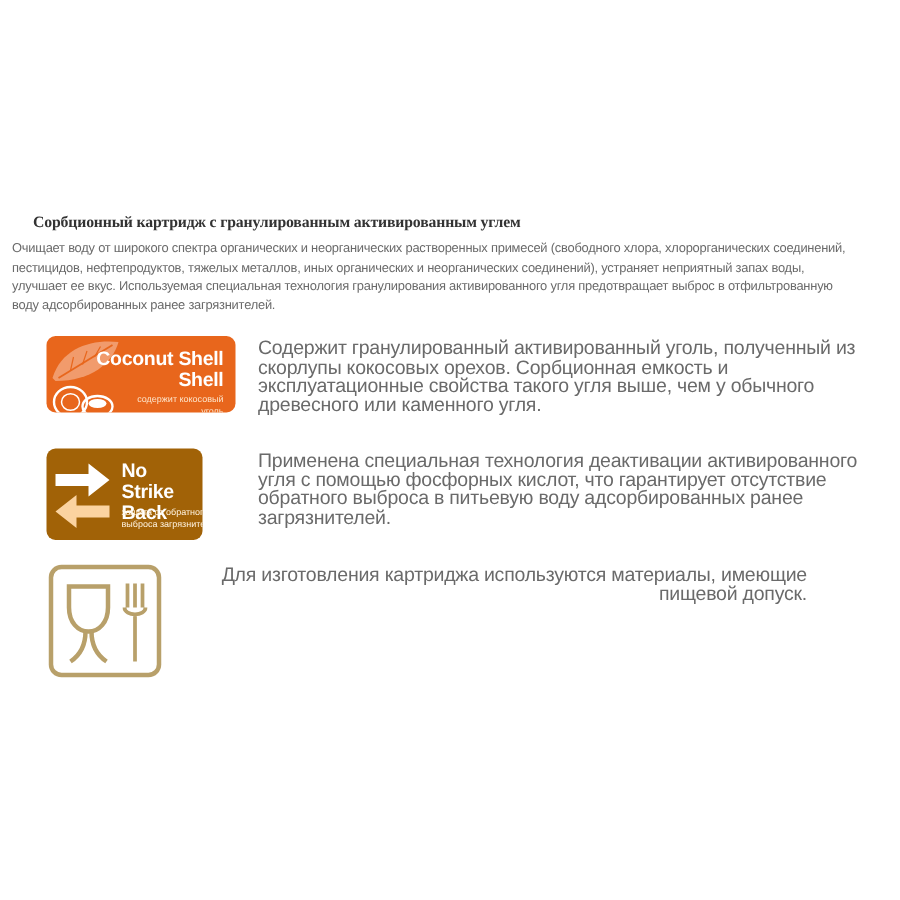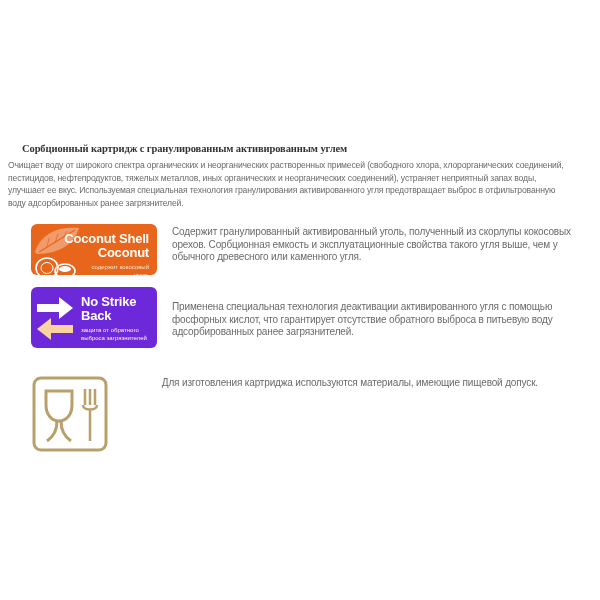--- a/index.html
+++ b/index.html
@@ -2,29 +2,29 @@
 <html><head>
 <meta charset="utf-8">
 <style>
   html, body { margin: 0; padding: 0; background: #ffffff; }
   body { width: 600px; height: 600px; position: relative; overflow: hidden;
          font-family: "Liberation Sans", "DejaVu Sans", sans-serif; color: #555; }
   .title { position: absolute; left: 22px; top: 143px; font-size: 10.5px; font-weight: bold; color: #333; letter-spacing: -0.1px; font-family: Liberation Serif, serif; }
   .intro { position: absolute; left: 8px; top: 159px; width: 556px; font-size: 8.6px; line-height: 12.5px; color: #6a6a6a; letter-spacing: -0.15px; }
   .badge { position: absolute; border-radius: 6px; overflow: hidden; }
   .badge-coconut { left: 31px; top: 224px; width: 126px; height: 51px; background: #e8661c; }
-  .badge-nostrike { left: 31px; top: 287px; width: 126px; height: 61px; background: #6d28d9; }
+  .badge-nostrike { left: 31px; top: 299px; width: 104px; height: 61px; background: #a16207; }
   .badge-title { position: absolute; right: 8px; color: #fff; font-size: 13px; line-height: 14px; font-weight: bold; text-align: right; letter-spacing: -0.2px; }
   .badge-sub { position: absolute; color: #fde3c8; font-size: 6px; line-height: 7.5px; text-align: right; }
   .badge-coconut .badge-title { top: 8px; }
   .badge-coconut .badge-sub { right: 8px; top: 40px; width: 60px; }
   .badge-nostrike .badge-title { left: 50px; right: auto; text-align: left; top: 8px; }
   .badge-nostrike .badge-sub { left: 50px; top: 40px; width: 72px; text-align: left; color: #fff3e0; }
   .badge svg { position: absolute; left: 0; top: 0; }
-  .desc { position: absolute; left: 172px; width: 410px; font-size: 10px; line-height: 12.5px; color: #6a6a6a; letter-spacing: -0.15px; }
+  .desc { position: absolute; left: 172px; width: 410px; font-size: 13px; line-height: 12.5px; color: #6a6a6a; letter-spacing: -0.15px; }
   .desc-1 { top: 226px; }
   .desc-2 { top: 301px; }
   .desc-3 { left: 128px; top: 377px; text-align: right; }
   .food-icon { position: absolute; left: 31px; top: 375px; width: 78px; height: 78px; }
 </style>
 </head>
 <body>
 
 <div class="title">Сорбционный картридж с гранулированным активированным углем</div>
 <div class="intro">Очищает воду от широкого спектра органических и неорганических растворенных примесей (свободного хлора, хлорорганических соединений, пестицидов, нефтепродуктов, тяжелых металлов, иных органических и неорганических соединений), устраняет неприятный запах воды, улучшает ее вкус. Используемая специальная технология гранулирования активированного угля предотвращает выброс в отфильтрованную воду адсорбированных ранее загрязнителей.</div>
@@ -34,21 +34,21 @@
     <path d="M4 28 C10 8 30 2 48 4 C44 18 30 30 6 30 Z" fill="#f2a57a" opacity="0.85"></path>
     <path d="M8 28 L44 6" stroke="#e8661c" stroke-width="1.2"></path>
     <path d="M16 23 L18 14 M24 19 L27 10 M32 14 L36 7" stroke="#e8661c" stroke-width="0.8"></path>
     <ellipse cx="16" cy="44" rx="11" ry="10" fill="none" stroke="#fff" stroke-width="1.6"></ellipse>
     <ellipse cx="16" cy="44" rx="6" ry="5.5" fill="none" stroke="#fff" stroke-width="1"></ellipse>
     <ellipse cx="34" cy="47" rx="10" ry="7" fill="none" stroke="#fff" stroke-width="1.6"></ellipse>
     <ellipse cx="34" cy="45" rx="6" ry="3" fill="#fff"></ellipse>
   </svg>
   <div class="badge-title">
     <div>Coconut Shell</div>
-    <div>Coconut</div>
+    <div>Shell</div>
   </div>
   <div class="badge-sub">содержит кокосовый уголь</div>
 </div>
 <div class="desc desc-1">Содержит гранулированный активированный уголь, полученный из скорлупы кокосовых орехов. Сорбционная емкость и эксплуатационные свойства такого угля выше, чем у обычного древесного или каменного угля.</div>
 
 <div class="badge badge-nostrike">
   <svg width="126" height="61" viewBox="0 0 126 61">
     <path d="M6 17 H28 V10 L42 21 L28 32 V25 H6 Z" fill="#ffffff"></path>
     <path d="M42 38 H20 V31 L6 42 L20 53 V46 H42 Z" fill="#fbd3a0"></path>
   </svg>

